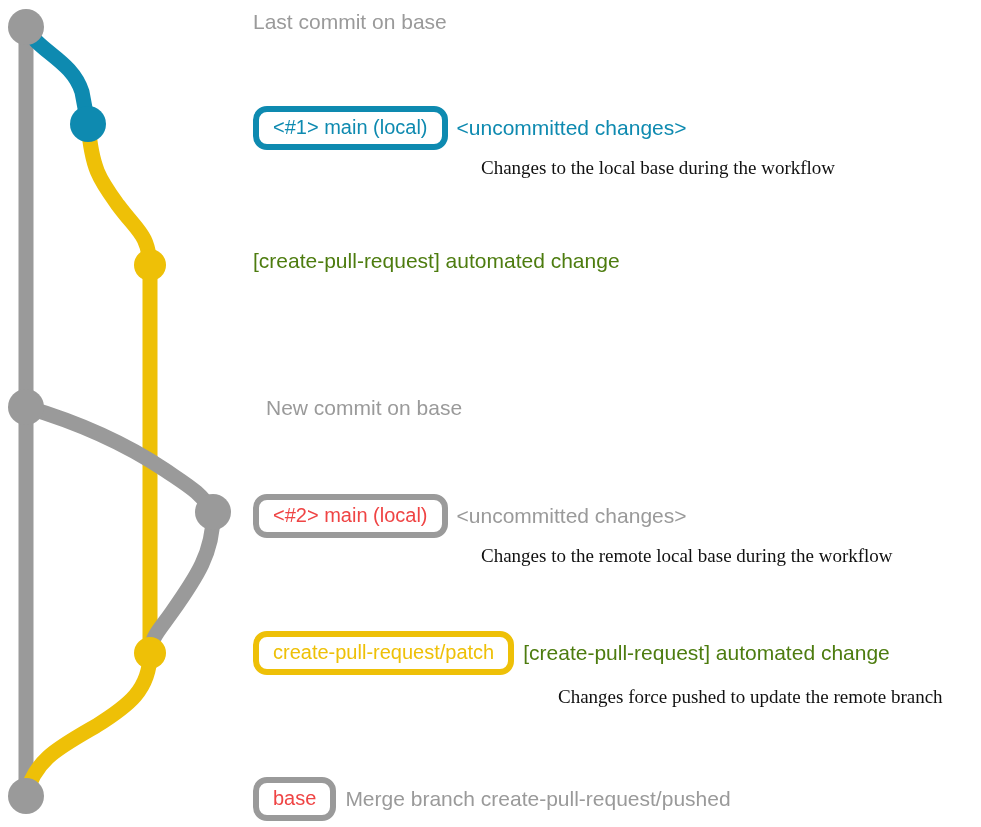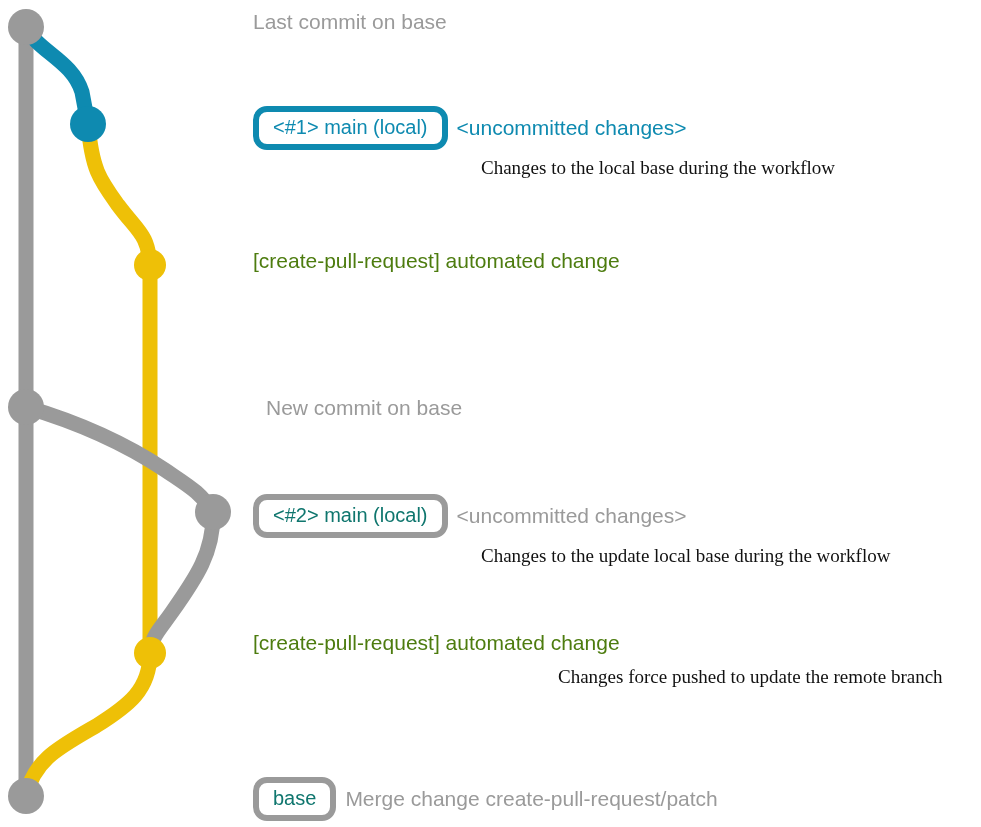--- a/index.html
+++ b/index.html
@@ -52,21 +52,21 @@
     border-radius: 14px;
     padding: 4px 14px 5px 14px;
     font-size: 20px;
     line-height: 1.15;
     color: #9a9a9a;
     background: #ffffff;
     font-family: "Liberation Sans", sans-serif;
   }
   .pill.teal   { border-color: #0e8ab0; color: #0e8ab0; }
   .pill.yellow { border-color: #eec007; color: #eec007; }
-  .pill.gray   { border-color: #9a9a9a; color: #0f766e; }
+  .pill.gray   { border-color: #9a9a9a; color: #ef4444; }
 
   .subject {
     font-size: 21px;
     line-height: 1.15;
     white-space: nowrap;
     font-family: "Liberation Sans", sans-serif;
   }
   .subject.teal   { color: #0e8ab0; }
   .subject.yellow { color: #4d7c0f; }
   .subject.gray   { color: #9a9a9a; }
@@ -148,30 +148,31 @@
     <div class="row-head">
       <span class="subject gray">New commit on base</span>
     </div>
   </div>
 
   <div class="row" id="row-commit-3">
     <div class="row-head">
       <span class="pill gray">&lt;#2&gt; main (local)</span>
       <span class="subject gray">&lt;uncommitted changes&gt;</span>
     </div>
-    <div class="desc">Changes to the update local base during the workflow</div>
+    <div class="desc">Changes to the remote local base during the workflow</div>
   </div>
 
   <div class="row" id="row-commit-4">
     <div class="row-head">
+      <span class="pill yellow">create-pull-request/patch</span>
       <span class="subject yellow">[create-pull-request] automated change</span>
     </div>
     <div class="desc">Changes force pushed to update the remote branch</div>
   </div>
 
   <div class="row" id="row-merge">
     <div class="row-head">
       <span class="pill gray">base</span>
-      <span class="subject gray">Merge change create-pull-request/patch</span>
+      <span class="subject gray">Merge branch create-pull-request/pushed</span>
     </div>
   </div>
 
 </div>
 
 </body></html>

